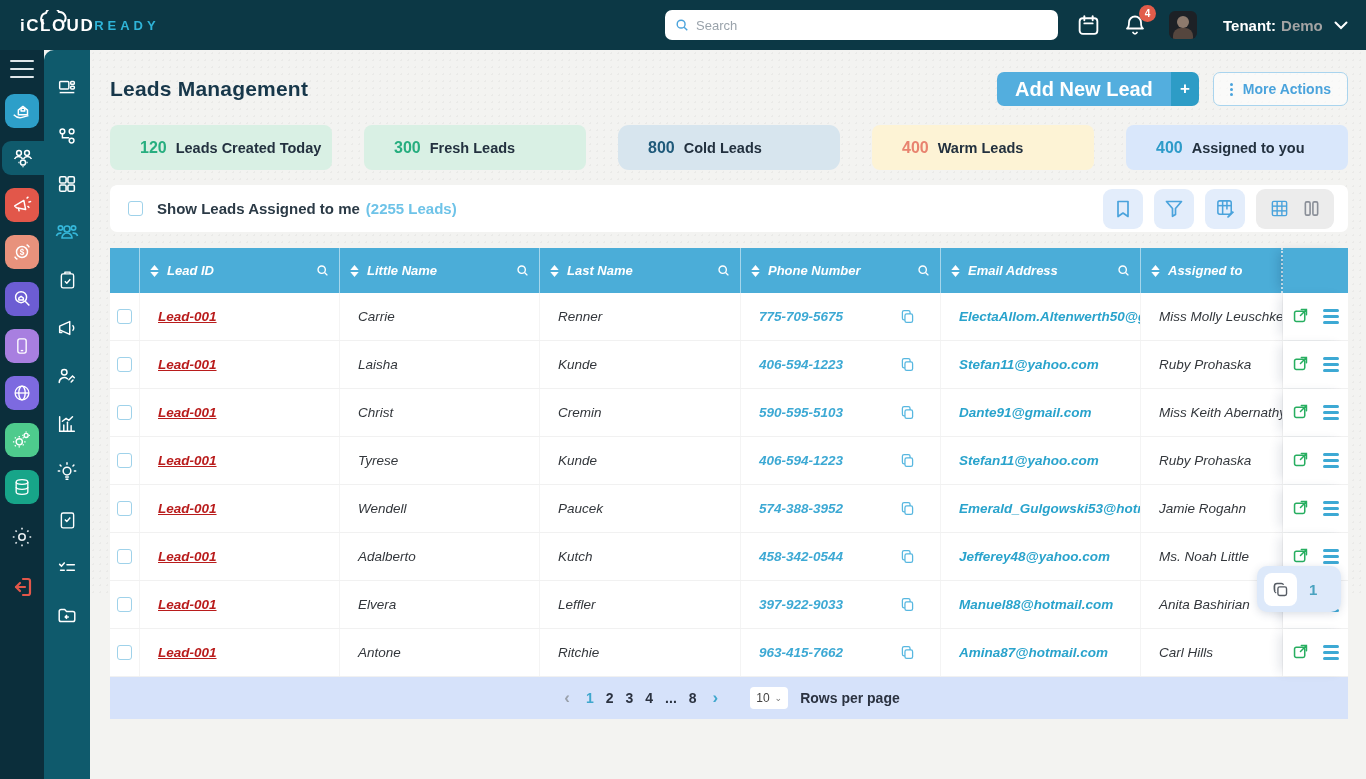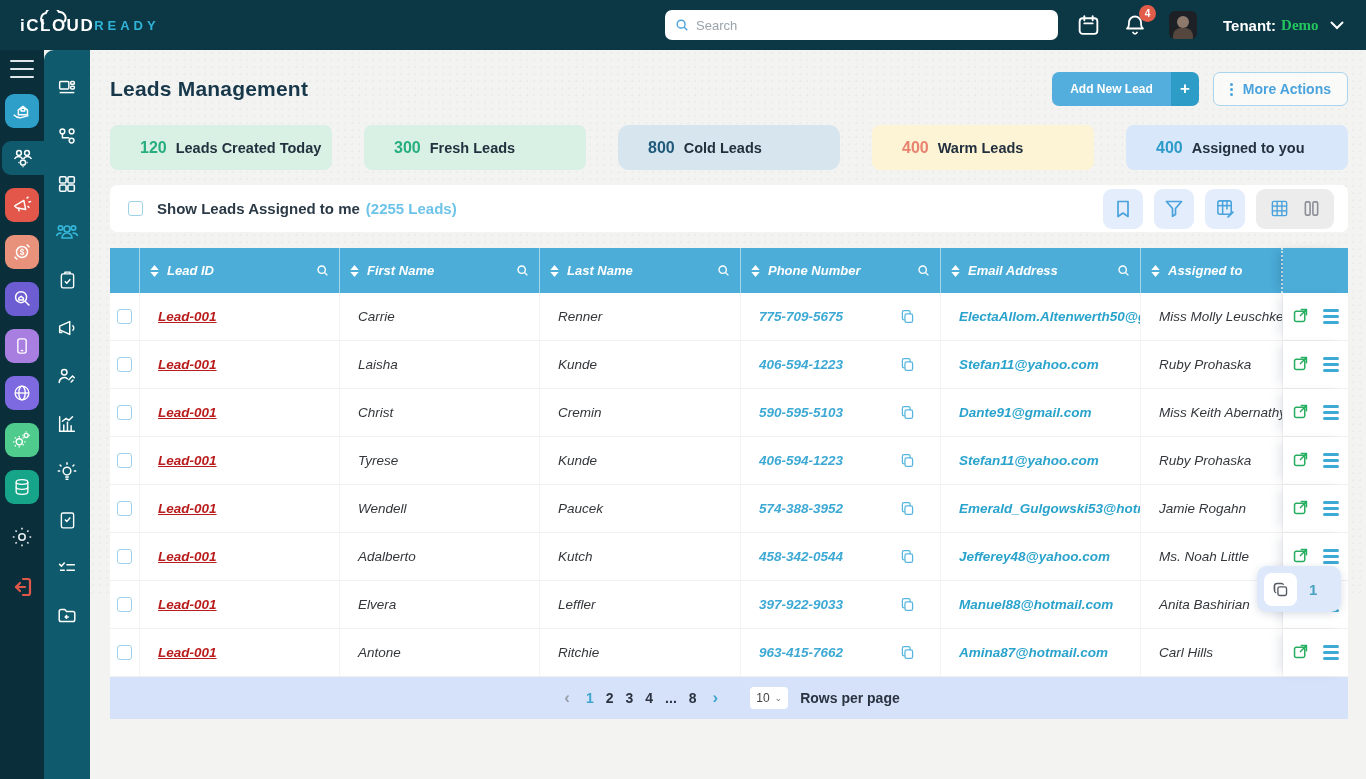--- a/index.html
+++ b/index.html
@@ -15,42 +15,42 @@
   .search-wrap { margin-left:530px; width:393px; height:30px; background:#fff; border-radius:7px; display:flex; align-items:center; padding:0 10px; gap:7px; }
   .search-wrap input { border:none; outline:none; flex:1; font-size:13px; color:#333; background:transparent; font-family:inherit; }
   .search-wrap input::placeholder { color:#9aa3ab; }
   .top-icons { display:flex; align-items:center; margin-left:18px; gap:22px; }
   .icon-btn { position:relative; cursor:pointer; display:flex; align-items:center; }
   .badge { position:absolute; top:-8px; right:-9px; min-width:17px; height:17px; border-radius:50%; background:#e25c4a; color:#fff; font-size:10px; font-weight:bold; display:flex; align-items:center; justify-content:center; }
   .avatar { width:28px; height:28px; border-radius:6px; background:#1d2126; overflow:hidden; position:relative; cursor:pointer; }
   .avatar .head { position:absolute; left:8px; top:5px; width:12px; height:12px; border-radius:50%; background:#8d7a6d; }
   .avatar .body { position:absolute; left:4px; top:17px; width:20px; height:12px; border-radius:8px 8px 0 0; background:#55463e; }
   .tenant { display:flex; align-items:center; gap:5px; color:#fff; font-size:15px; font-weight:bold; cursor:pointer; margin-left:4px; }
-  .tenant .val { color:#22c55e;font-family:Liberation Serif, serif; }
+  .tenant .val { color:#a3a3a3; }
   .tenant svg { margin-left:6px; }
 
   
   .rail1 { position:absolute; left:0; top:50px; width:44px; height:729px; background:#0b2e3b; display:flex; flex-direction:column; align-items:center; padding-top:10px; z-index:20; }
   .burger { width:24px; height:18px; display:flex; flex-direction:column; justify-content:space-between; margin-bottom:16px; cursor:pointer; }
   .burger i { display:block; height:2px; background:#dfe7ea; border-radius:2px; }
   .tile { width:34px; height:34px; border-radius:9px; display:flex; align-items:center; justify-content:center; margin-bottom:13px; cursor:pointer; flex:none; }
   .tile.active { width:42px; border-radius:9px 0 0 9px; align-self:flex-end; }
   .t1{background:#2d9fc9}.t2{background:#0f5a6c}.t3{background:#e2574a}.t4{background:#e8927c}
   .t5{background:#6c5dd3}.t6{background:#a87fe0}.t7{background:#7d6ae0}.t8{background:#4ecb8d}.t9{background:#17a589}
   .rail-plain { margin-top:8px; margin-bottom:14px; cursor:pointer; }
   .rail2 { position:absolute; left:44px; top:50px; width:46px; height:729px; background:#0f5a6c; border-top-left-radius:10px; display:flex; flex-direction:column; align-items:center; padding-top:14px; z-index:21; }
   .nav-item { height:48px; display:flex; align-items:center; justify-content:center; width:100%; cursor:pointer; }
 
   
   .main { position:absolute; left:90px; top:50px; width:1276px; height:547px; background:#f3f3f1; background-image:radial-gradient(#eaeae8 1px, transparent 1px); background-size:7px 7px; padding:0 18px 0 20px; }
   .page-head { display:flex; align-items:center; margin-top:20px; height:38px; }
   .page-title { font-size:21px; font-weight:800; color:#17374a; letter-spacing:.2px; }
   .head-actions { margin-left:auto; display:flex; gap:14px; }
   .btn-add { display:flex; border-radius:7px; overflow:hidden; cursor:pointer; height:34px; }
-  .btn-add .lbl { background:#53aede; color:#fff; font-weight:bold; font-size:12px; display:flex; align-items:center; padding:0 18px; }
+  .btn-add .lbl { background:#53aede; color:#fff; font-weight:bold; font-size:20px; display:flex; align-items:center; padding:0 18px; }
   .btn-add .plus { background:#2d9cc6; color:#fff; width:28px; display:flex; align-items:center; justify-content:center; font-size:17px; font-weight:bold; }
   .btn-more { height:34px; border:1px solid #a9d4ee; border-radius:7px; background:rgba(255,255,255,.6); color:#4aa3dc; font-weight:bold; font-size:14px; display:flex; align-items:center; gap:10px; padding:0 16px; cursor:pointer; }
   .dots { display:flex; flex-direction:column; gap:2px; }
   .dots i { width:3px; height:3px; border-radius:50%; background:#4aa3dc; }
 
   .stats { display:flex; gap:32px; margin-top:17px; }
   .stat { flex:1; height:45px; border-radius:8px; display:flex; align-items:center; padding-left:30px; gap:9px; }
   .stat .num { font-size:16px; font-weight:800; }
   .stat .lab { font-size:14.5px; font-weight:600; color:#23313f; }
   .s1,.s2 { background:#d9f0e4; } .s1 .num,.s2 .num { color:#27ae7f; }
@@ -447,21 +447,21 @@
         </div>
         <div class="th">
           <span class="sort">
               <svg width="9" height="5" viewBox="0 0 10 6">
                 <path d="M5 0l5 6H0z" fill="#fff"></path>
               </svg>
               <svg width="9" height="5" viewBox="0 0 10 6">
                 <path d="M5 6L0 0h10z" fill="#fff"></path>
               </svg>
             </span>
-          <span>First Name</span>
+          <span>Little Name</span>
           <span class="mag">
               <svg width="13" height="13" viewBox="0 0 16 16" fill="none" stroke="#fff" stroke-width="1.7">
                 <circle cx="7" cy="7" r="4.5"></circle>
                 <line x1="10.5" y1="10.5" x2="14" y2="14"></line>
               </svg>
             </span>
         </div>
         <div class="th">
           <span class="sort">
               <svg width="9" height="5" viewBox="0 0 10 6">

